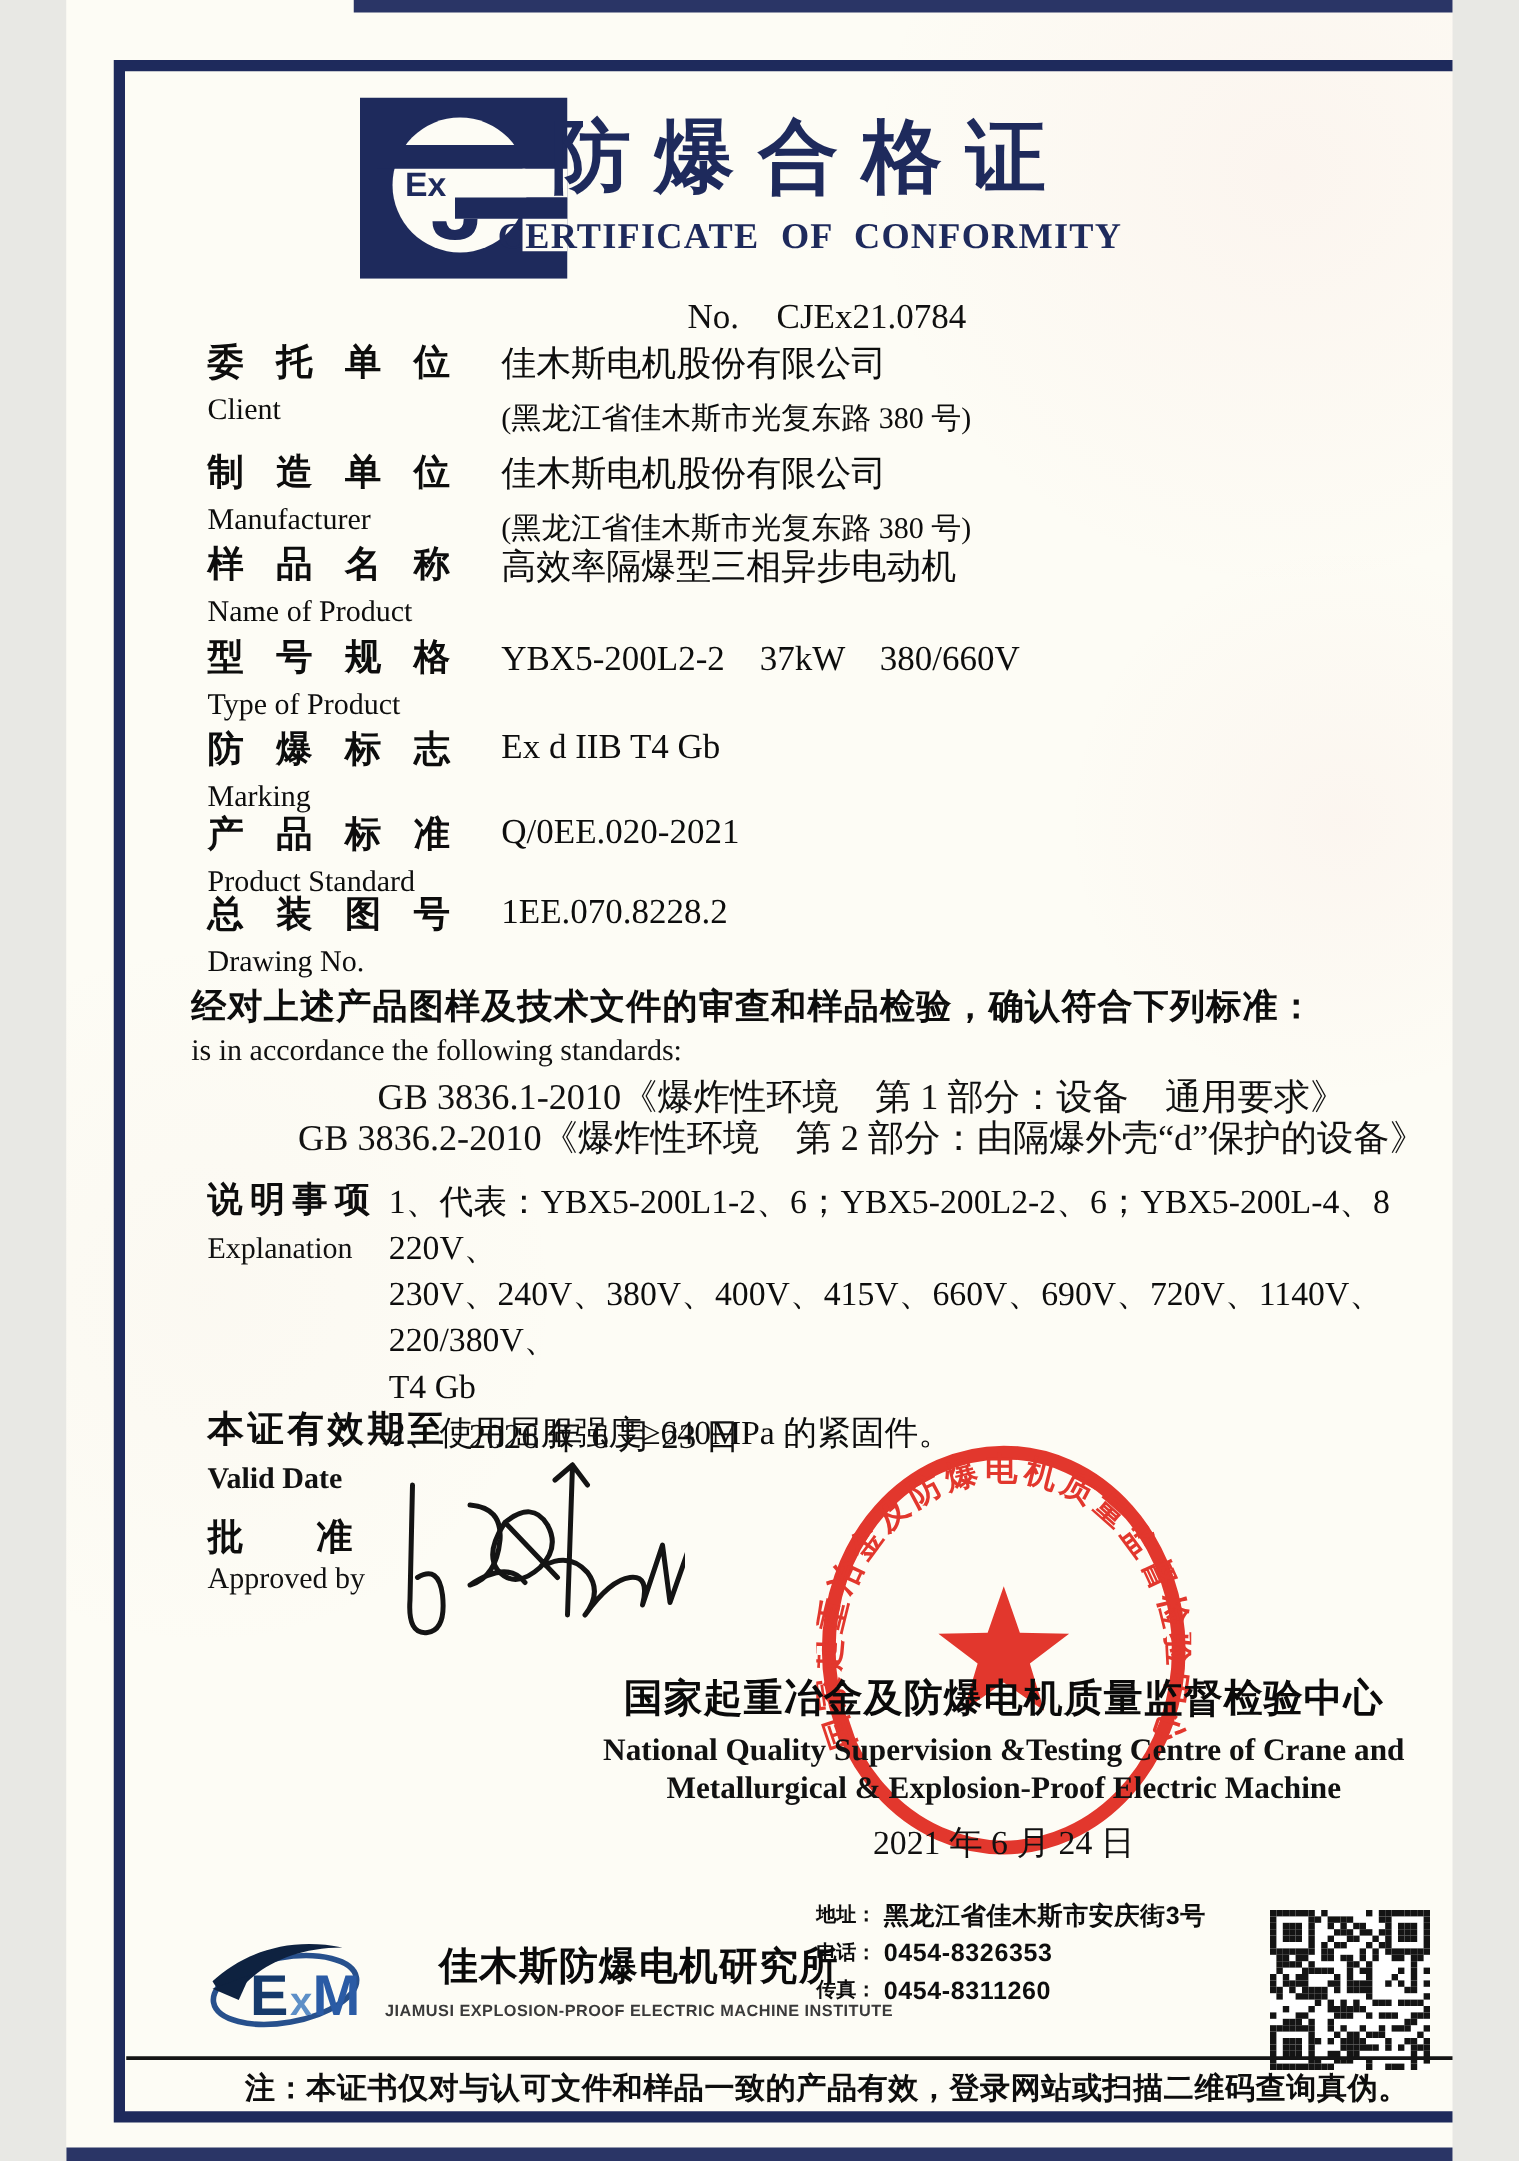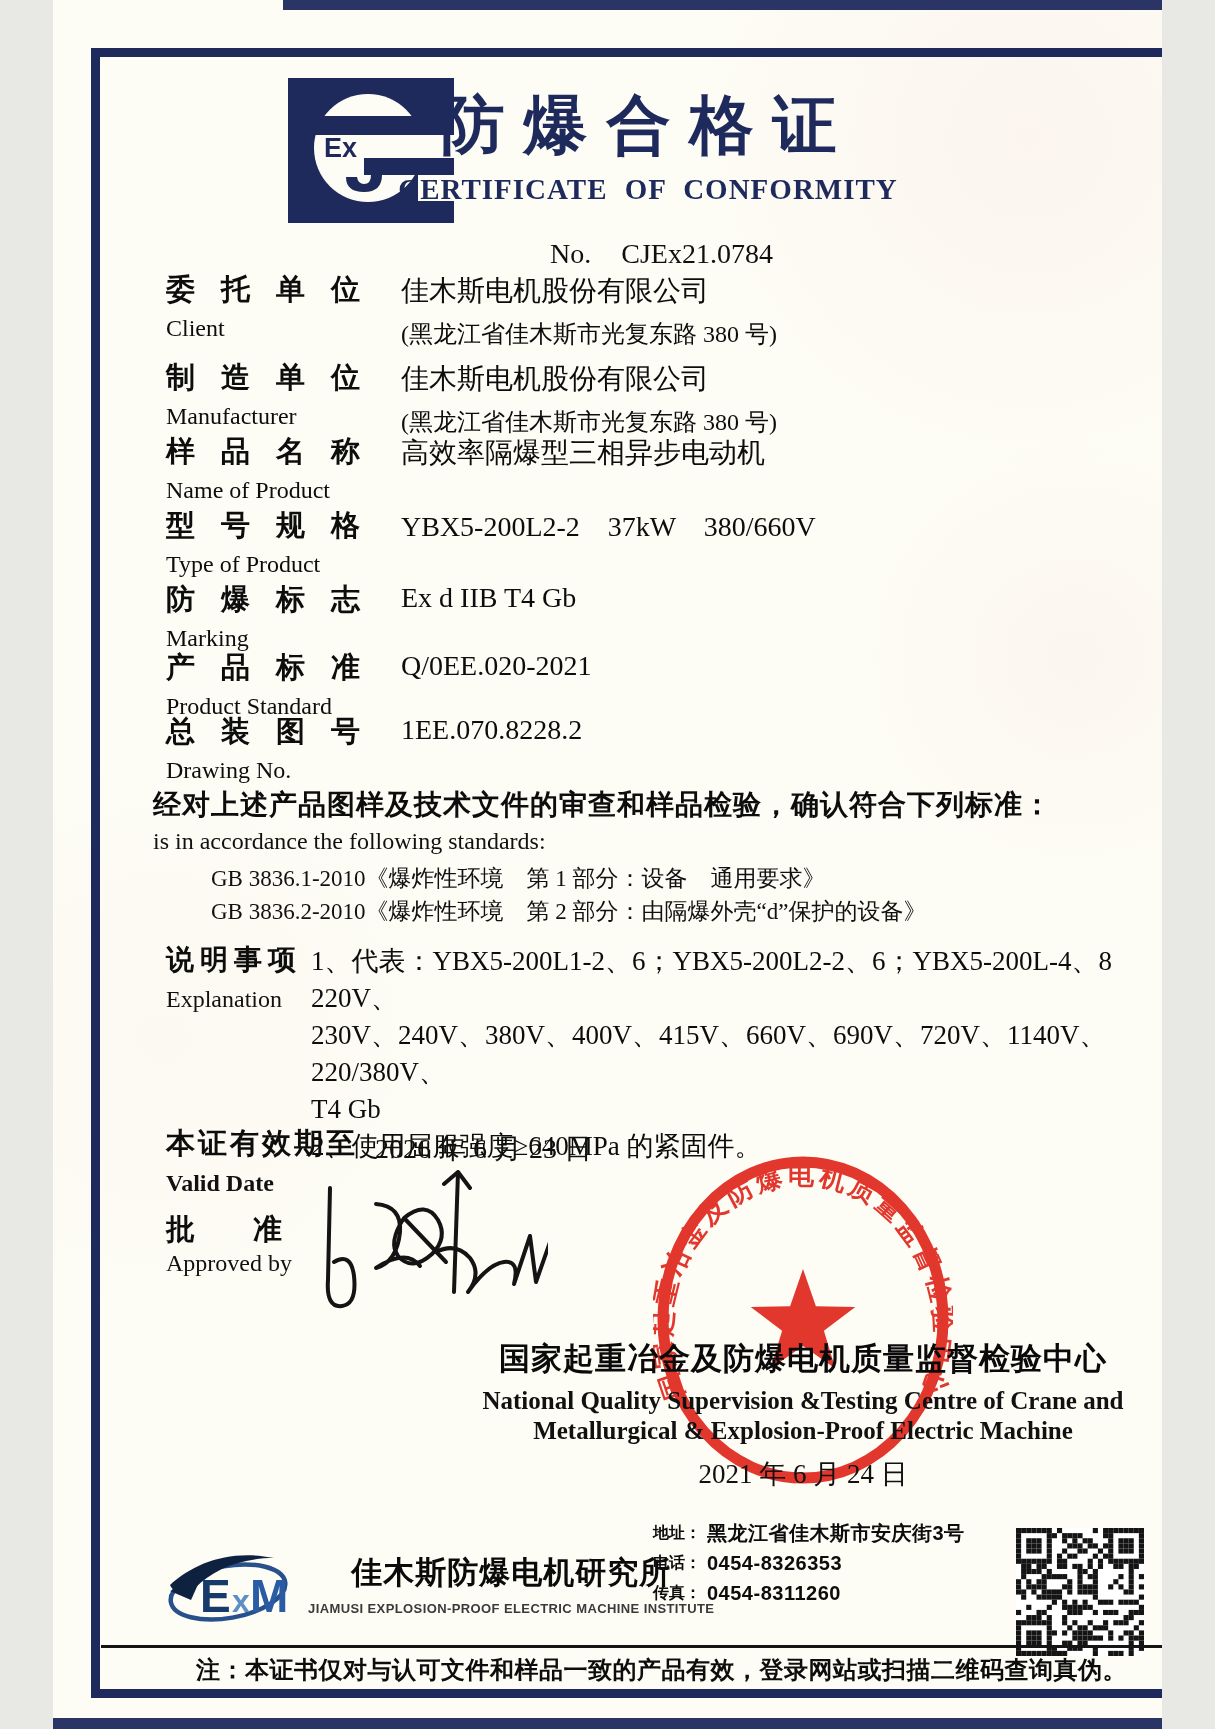--- a/index.html
+++ b/index.html
@@ -29,21 +29,21 @@
   .f-label{width:235px;flex:none;}
   .f-zh{font-size:29px;font-weight:bold;letter-spacing:26px;white-space:nowrap;color:#0d0d0d;}
   .f-en{font-family:"Liberation Serif", serif;font-size:24px;margin-top:5px;color:#0d0d0d;}
   .f-value{padding-top:2px;}
   .v1{font-family:"Liberation Serif", serif;font-size:28px;color:#0d0d0d;white-space:nowrap;}
   .v2{font-family:"Liberation Serif", serif;font-size:24px;margin-top:8px;color:#0d0d0d;}
 
   .statement{position:absolute;left:100px;top:786px;width:1015px;}
   .st-zh{font-size:28px;font-weight:bold;letter-spacing:1px;color:#0d0d0d;}
   .st-en{font-family:"Liberation Serif", serif;font-size:24px;line-height:27px;margin-top:4px;}
-  .st-std{font-family:"Liberation Serif", serif;font-size:23px;line-height:33px;padding-left:58px;margin-top:7px;white-space:nowrap;}
+  .st-std{font-family:"Liberation Serif", serif;font-size:29px;line-height:33px;padding-left:58px;margin-top:7px;white-space:nowrap;text-align:center;}
 
   .expl-label{position:absolute;left:113px;top:941px;}
   .expl-zh{font-size:28px;font-weight:bold;letter-spacing:6px;color:#0d0d0d;}
   .expl-en{font-family:"Liberation Serif", serif;font-size:24px;margin-top:7px;}
   .expl-body{position:absolute;left:258px;top:943px;width:880px;
              font-family:"Liberation Serif", serif;font-size:27px;line-height:37px;color:#0d0d0d;}
 
   .valid-label{position:absolute;left:113px;top:1124px;}
   .valid-zh{font-size:29px;font-weight:bold;letter-spacing:3px;color:#0d0d0d;}
   .valid-en{font-family:"Liberation Serif", serif;font-size:24px;font-weight:bold;margin-top:6px;}

